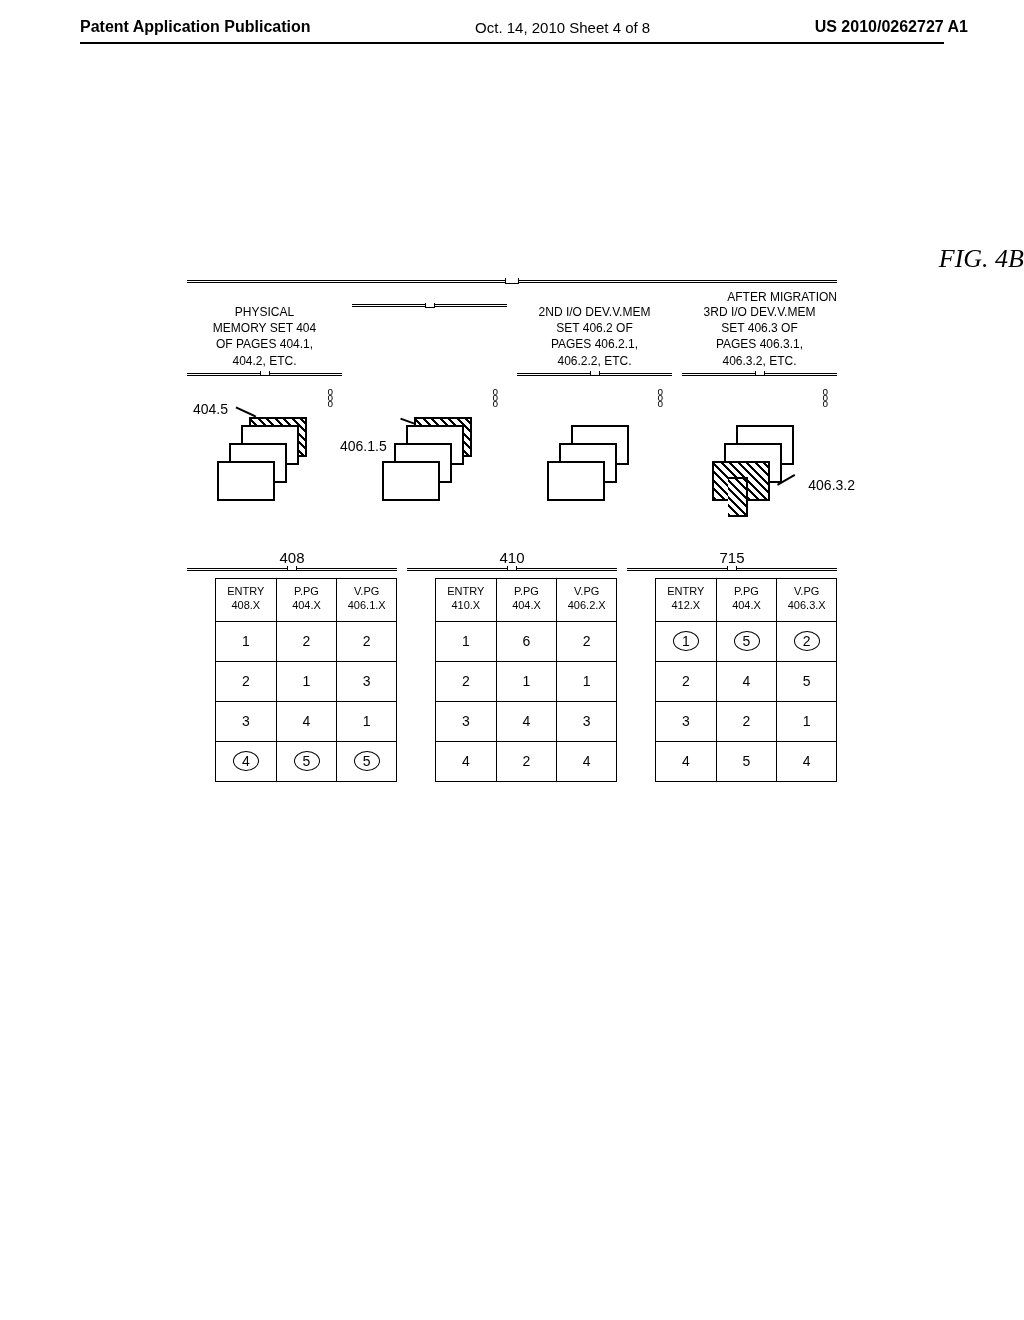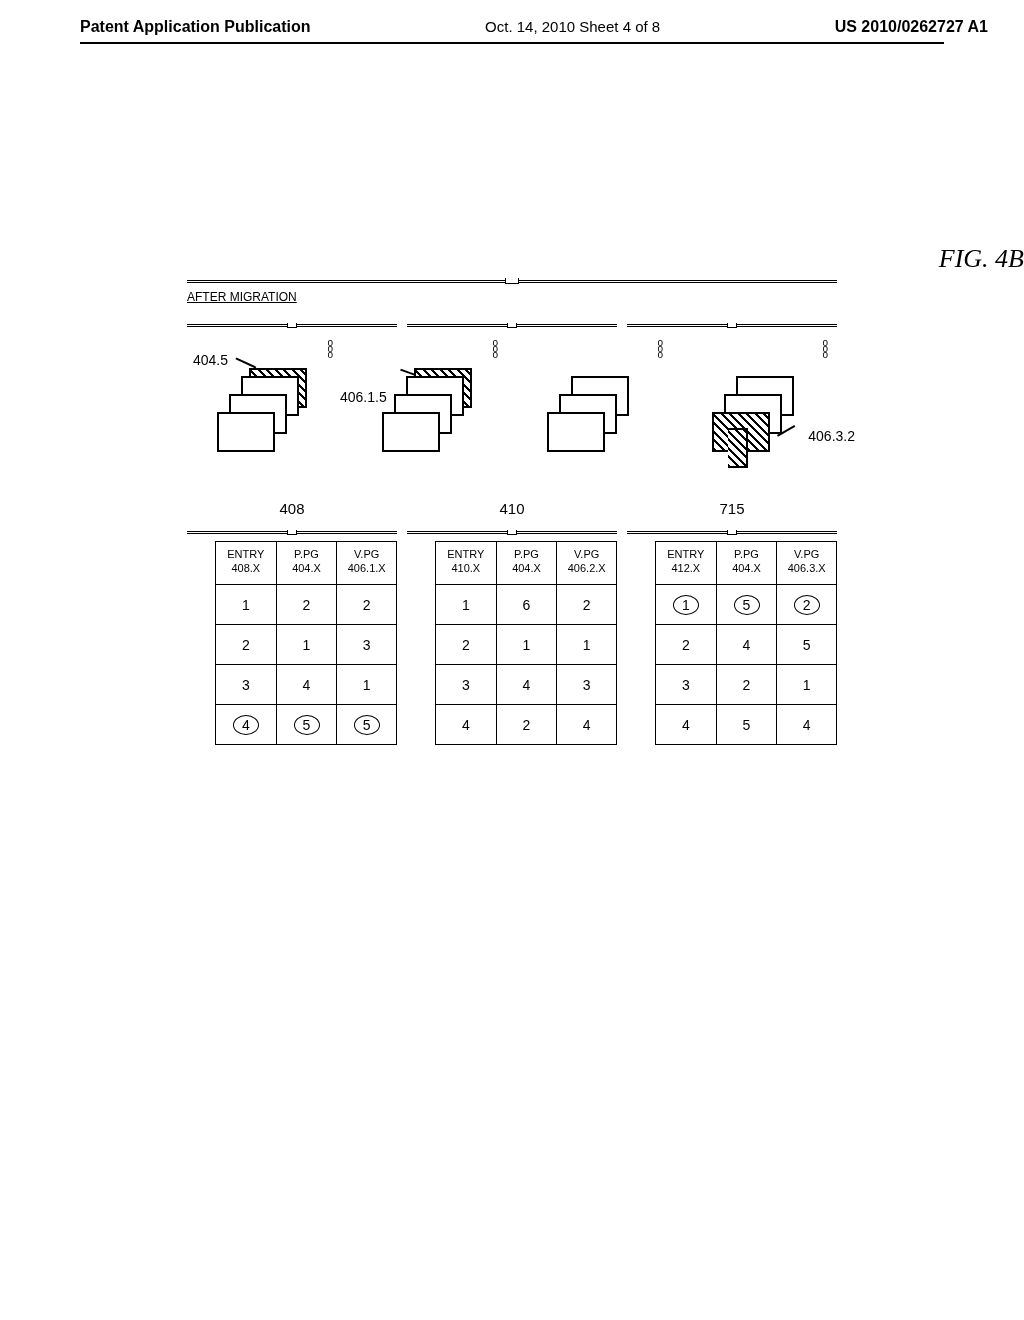--- a/index.html
+++ b/index.html
@@ -8,22 +8,22 @@
     background: #fff;
     margin: 0;
     padding: 0;
     width: 1024px;
     height: 1320px;
     position: relative;
   }
   .header {
     display: flex;
     justify-content: space-between;
-    align-items: flex-start;
-    padding: 18px 36px 6px 80px;
+    align-items: flex-end;
+    padding: 18px 56px 6px 80px;
     font-size: 16px;
     border-radius: 21px;
   }
   .header .left { font-weight: bold; }
   .header .mid { font-size: 15px; }
   .header .right { font-weight: bold; }
   .header-rule {
     margin: 0 80px 24px 80px;
     border: none;
     border-top: 2px solid #000;
@@ -50,24 +50,23 @@
   }
   .top-brace .edge { flex: 0 0 10px; border-top: 3px double #000; height: 8px; }
   .top-brace .line { flex: 1; border-top: 3px double #000; height: 8px; }
   .top-brace .notch {
     flex: 0 0 14px; height: 6px;
     border-left: 1px solid #000; border-right: 1px solid #000;
     border-bottom: 1px solid #000;
     position: relative; top: -3px;
   }
   .after-mig {
-    text-align: left;
+    text-align: right;
     font-size: 12px;
-    margin-bottom: 20px;
-    text-decoration: underline;
+    margin-bottom: 0;
   }
 
   .cols-row {
     display: flex;
     gap: 10px;
   }
   .col {
     flex: 1;
     text-align: center;
   }
@@ -130,21 +129,21 @@
   }
   .pointer {
     position: absolute;
     background: #000;
   }
 
   .tables-labels {
     display: flex;
     gap: 10px;
     margin-top: 32px;
-    margin-bottom: 14px;
+    margin-bottom: 2px;
   }
   .tables-labels > div {
     flex: 1; text-align: center; font-size: 15px;
   }
   .tables-brace-row {
     display: flex;
     gap: 10px;
     margin-bottom: 4px;
   }
   .tables-brace-row .tb-brace {
@@ -259,34 +258,44 @@
     <div class="edge"></div>
       <div class="line"></div>
       <div class="notch"></div>
       <div class="line"></div>
       <div class="edge"></div>
   </div>
   <div class="after-mig">AFTER MIGRATION</div>
 
   <div class="cols-row">
     <div class="col">
+      <div class="col-head">PHYSICAL<br>MEMORY SET 404<br>OF PAGES 404.1,<br>404.2, ETC.</div>
       <div class="sub-brace">
           <div class="side"></div>
           <div class="notch2"></div>
           <div class="side"></div>
         </div>
     </div>
     <div class="col">
       <div class="sub-brace">
           <div class="side"></div>
           <div class="notch2"></div>
           <div class="side"></div>
         </div>
     </div>
     <div class="col">
+      <div class="col-head">2ND I/O DEV.V.MEM<br>SET 406.2 OF<br>PAGES 406.2.1,<br>406.2.2, ETC.</div>
+      <div class="sub-brace">
+          <div class="side"></div>
+          <div class="notch2"></div>
+          <div class="side"></div>
+        </div>
+    </div>
+    <div class="col">
+      <div class="col-head">3RD I/O DEV.V.MEM<br>SET 406.3 OF<br>PAGES 406.3.1,<br>406.3.2, ETC.</div>
       <div class="sub-brace">
           <div class="side"></div>
           <div class="notch2"></div>
           <div class="side"></div>
         </div>
     </div>
   </div>
 
   <div class="stack-row">
 

